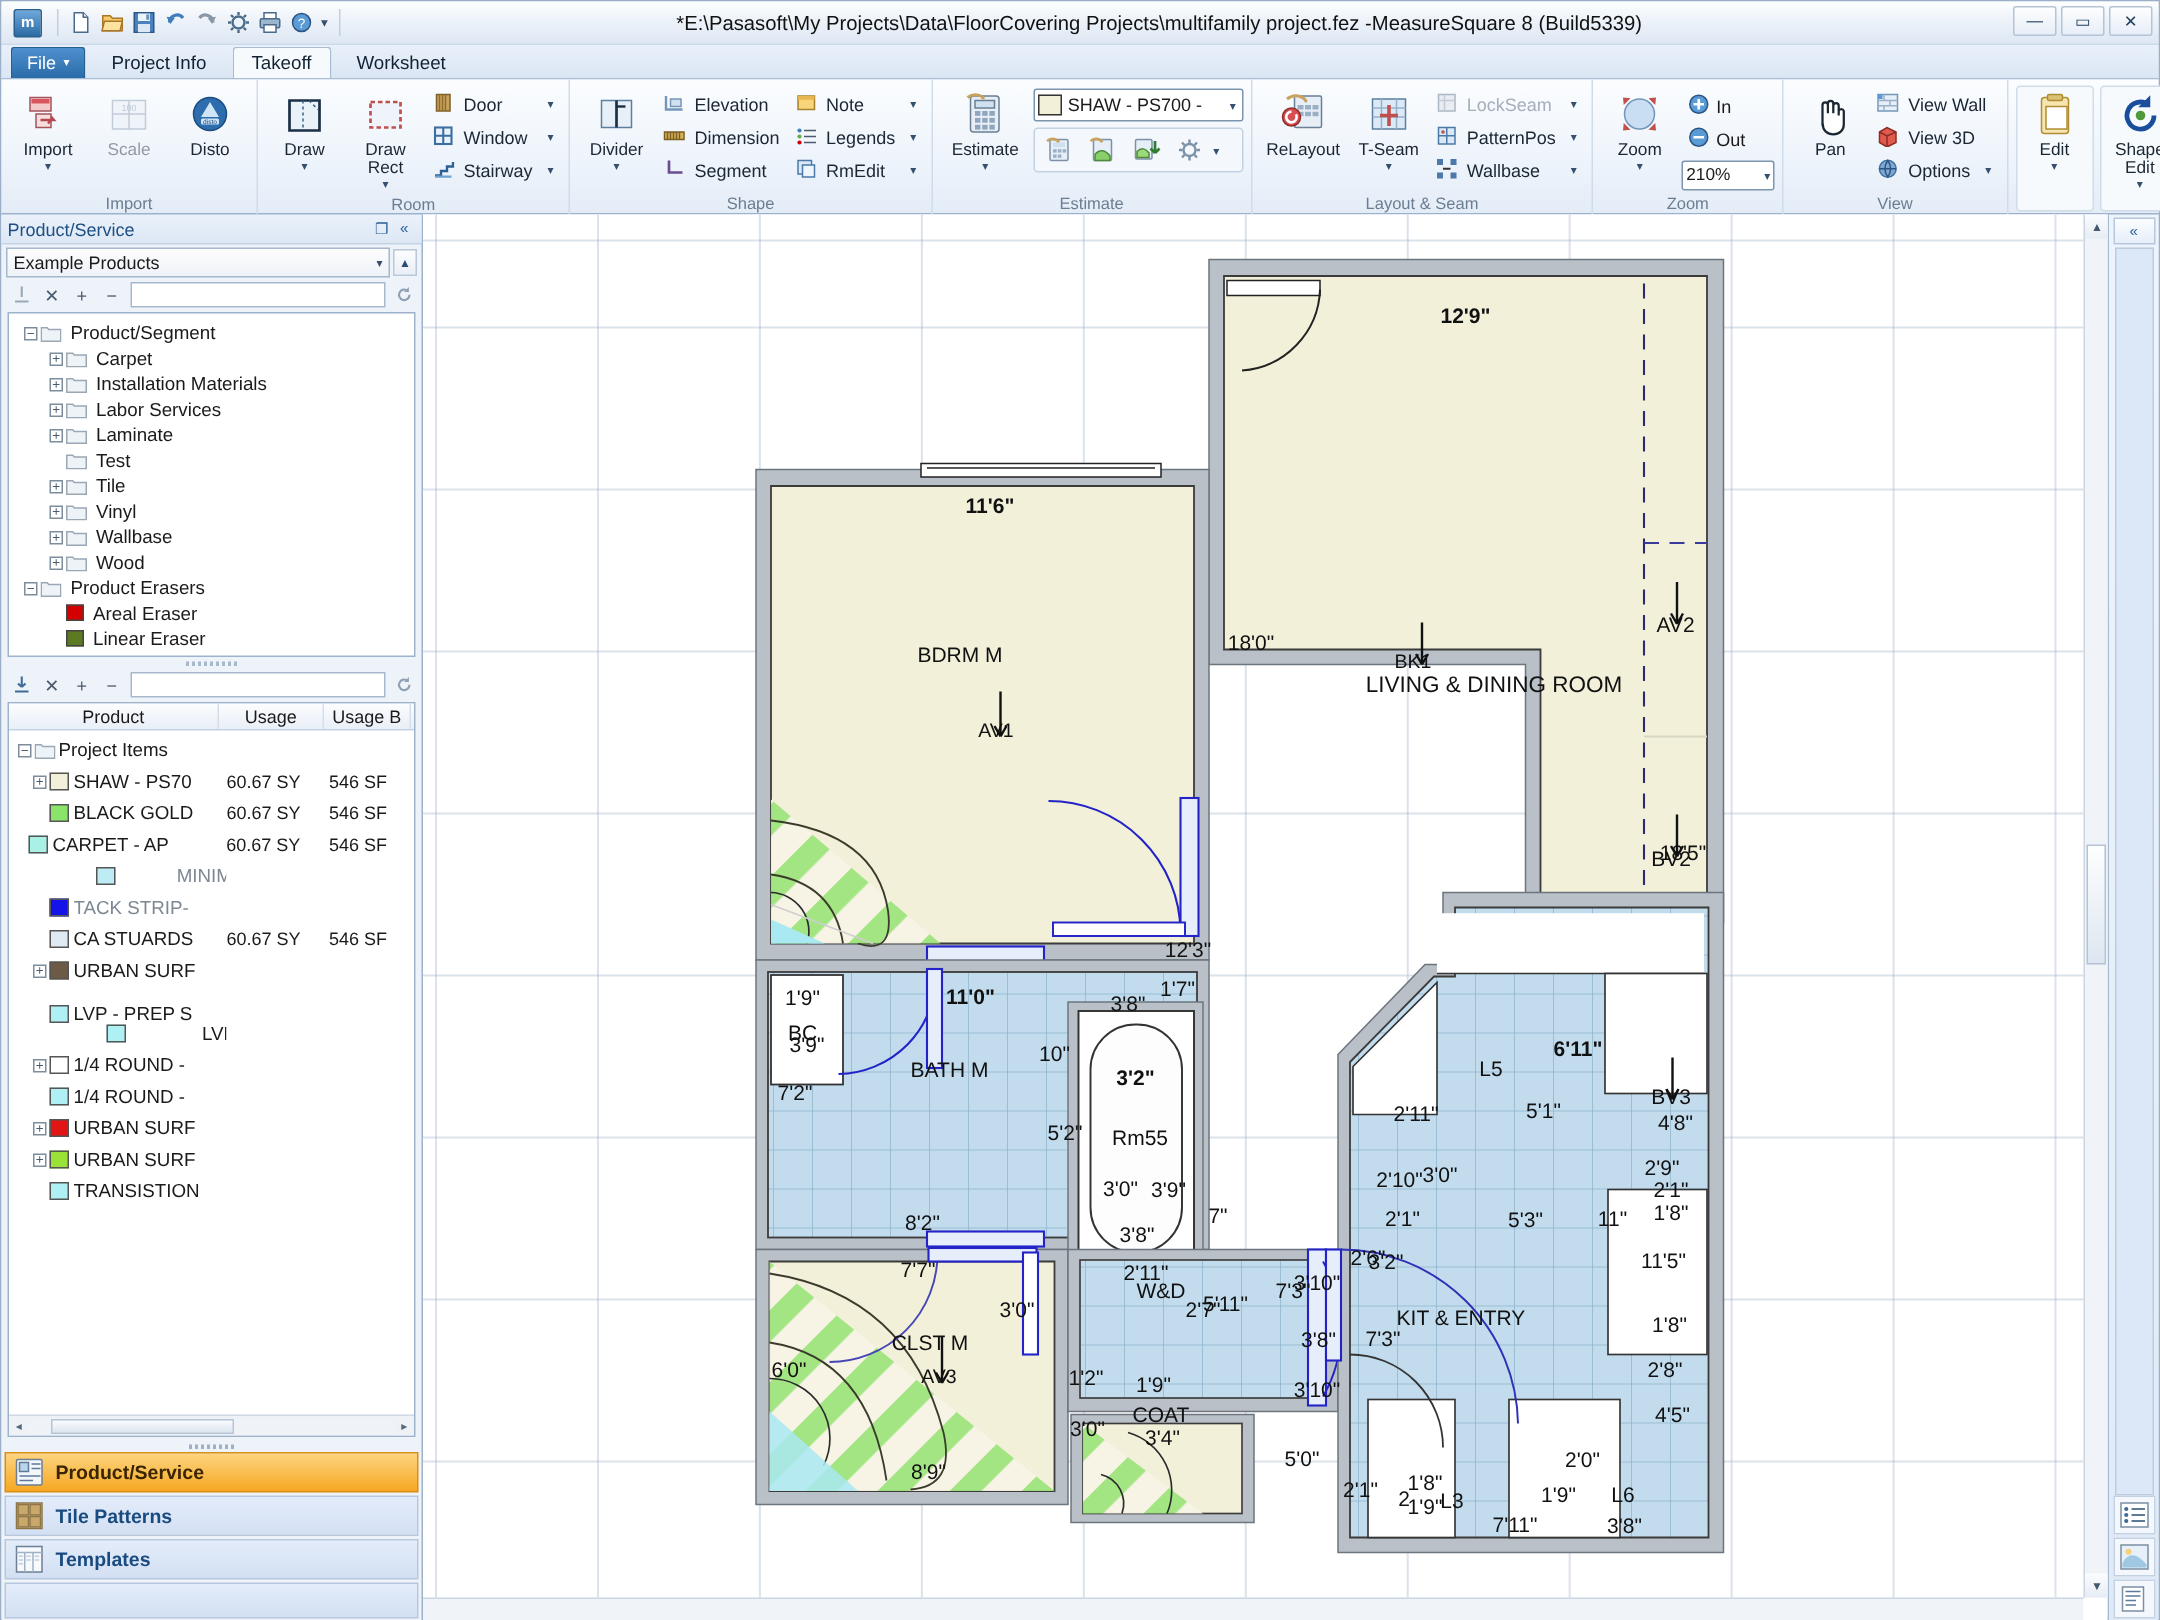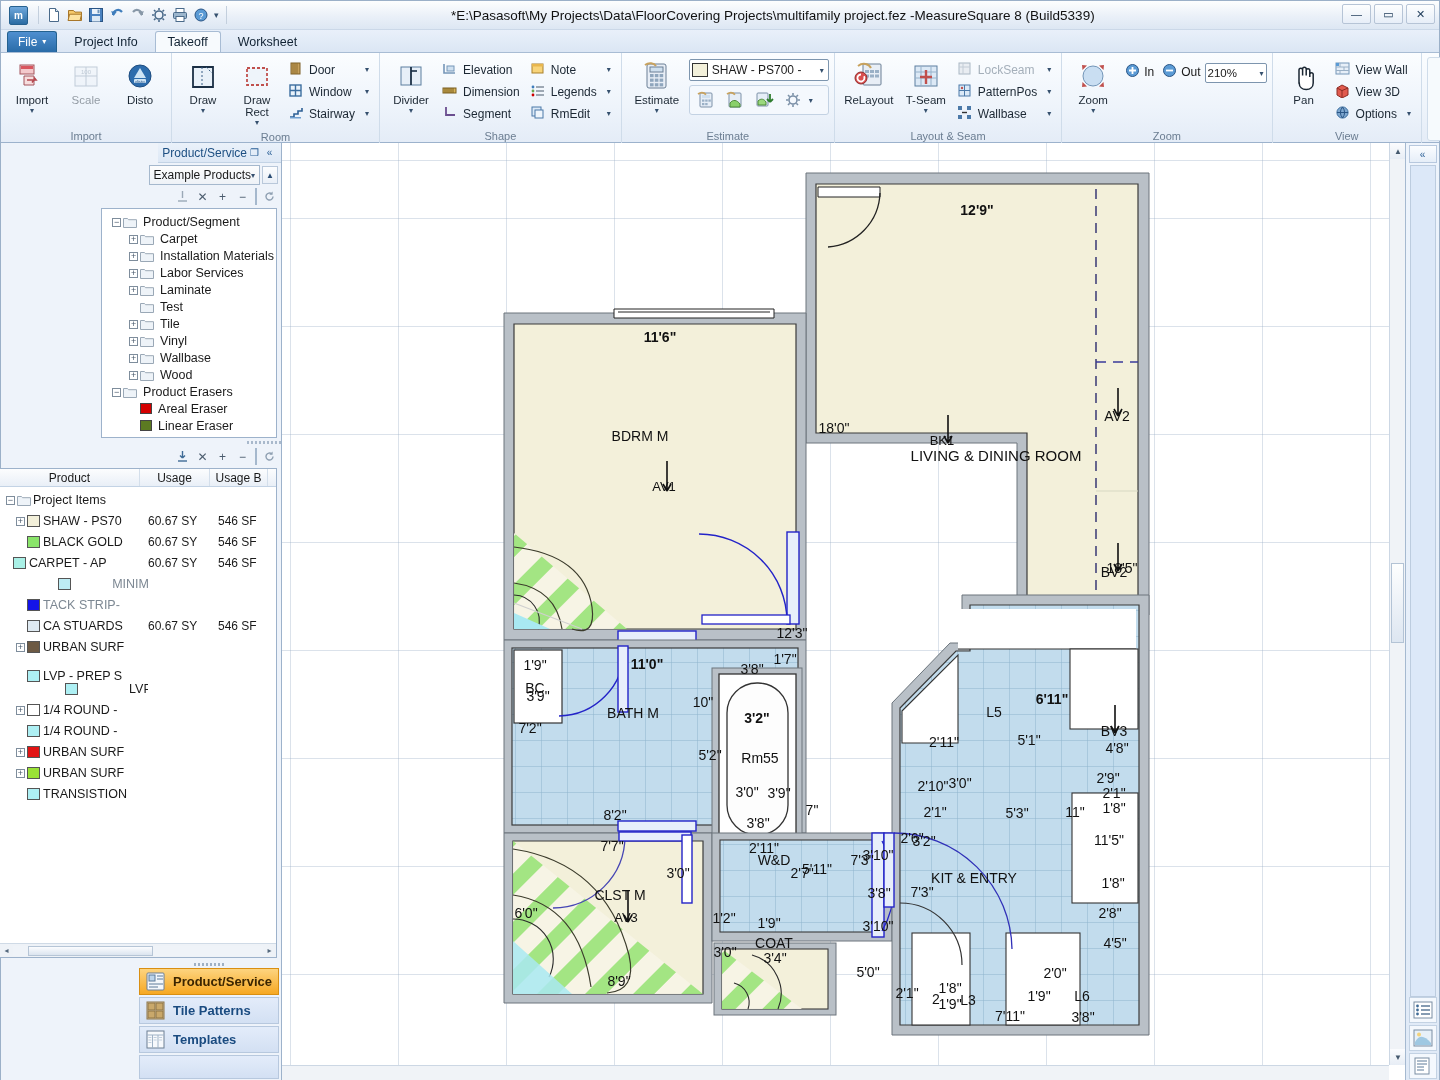--- a/index.html
+++ b/index.html
@@ -84,21 +84,21 @@
       height:20px; width:62px; border-radius:2px; margin-top:3px; padding:0 2px; font-size:11.5px;}
   .zoomcombo .cv{ margin-left:auto; font-size:8px; color:#35506e; }
   .unitrow { display:flex; align-items:center; gap:4px; font-size:12px; padding:1px 3px;
       border:1px solid transparent; border-radius:3px;}
 
   
   .main { display:flex; height:calc(1080px - 29px - 23px - 90px); }
 
   
   .leftpanel { width:281px; background:#eef3fa; border-right:1px solid #9db2cb;
-      display:flex; flex-direction:column;align-items:flex-end; }
+      display:flex; flex-direction:column; }
   .panel-hd { height:20px; background:linear-gradient(#eaf1fa,#dde8f5);
       border-bottom:1px solid #c3d3e5; display:flex; align-items:center;
       padding:0 4px; font-size:12px; color:#1d4f82; }
   .panel-hd .ttl{ flex:1; }
   .panel-hd .pbtn{ width:15px;height:15px;display:flex;align-items:center;justify-content:center;
       color:#2a5f96; font-size:10px;}
 
   .combo-row { display:flex; align-items:center; padding:2px 3px; gap:2px; }
   .combo { flex:1; height:20px; border:1px solid #a5b8cd; background:linear-gradient(#fdfdfd,#eef2f7);
       display:flex; align-items:center; padding:0 4px; font-size:12px; }
@@ -607,21 +607,21 @@
                   <path d="M6 4l5 .5L6.5 9z"></path>
                   <path d="M28 4l-5 .5L27.5 9z"></path>
                   <path d="M6 26l5-.5L6.5 21z"></path>
                   <path d="M28 26l-5-.5L27.5 21z"></path>
                 </g>
               </svg>
           </div>
           <div class="lb">Zoom</div>
           <div class="arw">▾</div>
         </div>
-        <div style="display:flex;flex-direction:row;padding-top:3px;">
+        <div style="display:flex;flex-direction:column;padding-top:3px;">
           <div class="unitrow">
             <span>
               <svg width="15" height="15" viewBox="0 0 15 15">
                   <circle cx="7.5" cy="7.5" r="6" fill="#5b9bd5" stroke="#2a5585"></circle>
                   <path d="M7.5 4v7M4 7.5h7" stroke="#fff" stroke-width="1.8"></path>
                 </svg>
             </span>
             <span>In</span>
           </div>
           <div class="unitrow">

